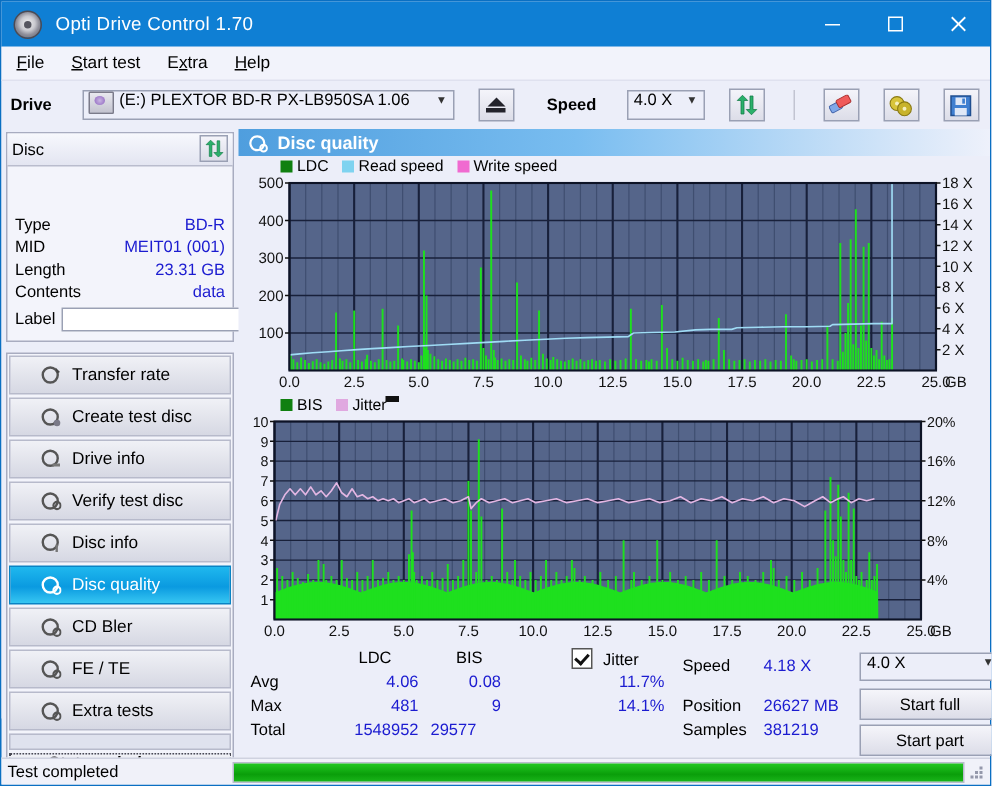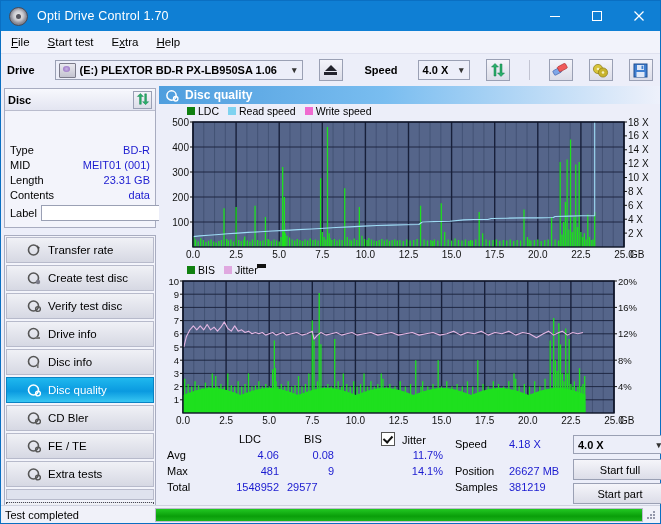--- a/index.html
+++ b/index.html
@@ -42,23 +42,22 @@
   .menu-item{font-size:11.5px;color:#000;cursor:default;}
   .menu-item u{text-decoration:underline;}
   
   .toolbar{
     height:32px;background:#eceef9;display:flex;align-items:center;
     padding:0 6px;gap:16px;
   }
   .tb-label{font-weight:bold;font-size:11px;margin-right:4px;}
   .combo{
     height:20px;background:#eceef9;border:1px solid #9aa0b4;
-    display:flex;align-items:center;box-sizing:border-box;font-size:11px;
+    display:flex;box-sizing:border-box;font-size:11px;
     position:relative;
-    font-weight:bold;
   }
   .combo .chev{margin-left:auto;margin-right:5px;color:#333;font-size:9px;}
   .drive-combo{width:248px;padding-left:3px;}
   .drive-ico{
     width:15px;height:13px;flex:none;margin-right:4px;
     background:linear-gradient(#e9e9ef,#c3c3cf);
     border:1px solid #7b7b8a;border-radius:1px;position:relative;
   }
   .drive-ico:after{
     content:"";position:absolute;left:3px;top:2px;width:7px;height:6px;border-radius:50%;
@@ -77,21 +76,21 @@
   .body{display:flex;height:393px;}
   .sidebar{width:158px;background:#eceef9;box-sizing:border-box;padding:0 3px;}
   .disc-panel{
     border:1px solid #a8acc0;background:#f3f4fb;box-sizing:border-box;
     margin-top:2px;
   }
   .disc-head{
     height:21px;display:flex;align-items:center;padding:0 3px;
     background:linear-gradient(#f7f8fd,#e3e5f1);border-bottom:1px solid #b9bccd;
   }
-  .disc-head .t{font-weight:bold;font-size:11px;}
+  .disc-head .t{font-weight:normal;font-size:11px;}
   .disc-head .b{margin-left:auto;}
   .disc-rows{padding:3px 5px 5px 5px;margin-top:28px;}
   .drow{display:flex;align-items:center;height:15px;font-size:11px;}
   .drow .k{width:62px;color:#000;}
   .drow .v{margin-left:auto;color:#1b1bd0;}
   .label-row{display:flex;align-items:center;margin-top:2px;gap:4px;}
   .label-row .k{width:36px;font-size:11px;}
   .label-input{
     flex:1;height:16px;background:#fff;border:1px solid #9aa0b4;box-sizing:border-box;
     font-family:inherit;font-size:11px;padding:0 2px;
@@ -303,31 +302,31 @@
         </div>
         <div class="nav-item">
           <svg class="nav-ico" viewBox="0 0 14 14">
               <circle cx="6.5" cy="7" r="5" fill="none" stroke="#555" stroke-width="1.6"></circle>
               <circle cx="11" cy="11" r="2.2" fill="#7a7a88"></circle>
             </svg>
           <span>Create test disc</span>
         </div>
         <div class="nav-item">
           <svg class="nav-ico" viewBox="0 0 14 14">
+              <circle cx="6.5" cy="6.5" r="5" fill="none" stroke="#555" stroke-width="1.6"></circle>
+              <rect x="8" y="10" width="5" height="2" fill="#777"></rect>
+            </svg>
+          <span>Drive info</span>
+        </div>
+        <div class="nav-item">
+          <svg class="nav-ico" viewBox="0 0 14 14">
               <circle cx="6.5" cy="7" r="5" fill="none" stroke="#555" stroke-width="1.6"></circle>
               <circle cx="11" cy="10" r="2.4" fill="none" stroke="#555" stroke-width="1.4"></circle>
             </svg>
           <span>Verify test disc</span>
-        </div>
-        <div class="nav-item">
-          <svg class="nav-ico" viewBox="0 0 14 14">
-              <circle cx="6.5" cy="6.5" r="5" fill="none" stroke="#555" stroke-width="1.6"></circle>
-              <rect x="8" y="10" width="5" height="2" fill="#777"></rect>
-            </svg>
-          <span>Drive info</span>
         </div>
         <div class="nav-item">
           <svg class="nav-ico" viewBox="0 0 14 14">
               <circle cx="6.5" cy="6.5" r="5" fill="none" stroke="#555" stroke-width="1.6"></circle>
               <rect x="10" y="8" width="1.6" height="5" fill="#777"></rect>
             </svg>
           <span>Disc info</span>
         </div>
         <div class="nav-item active">
           <svg class="nav-ico" viewBox="0 0 14 14">

